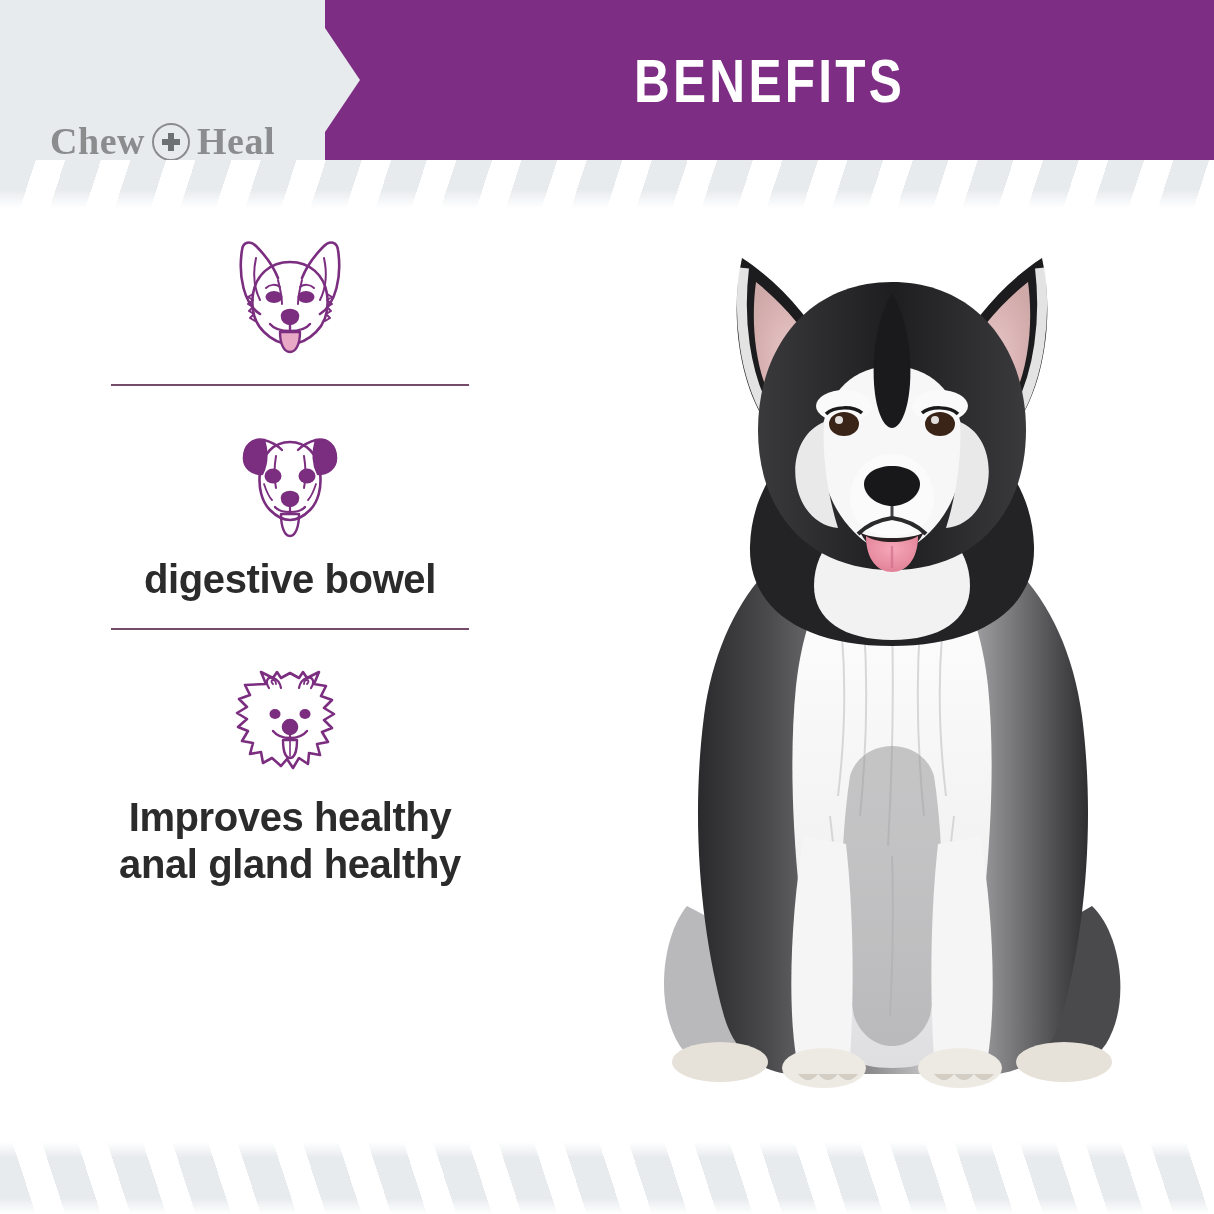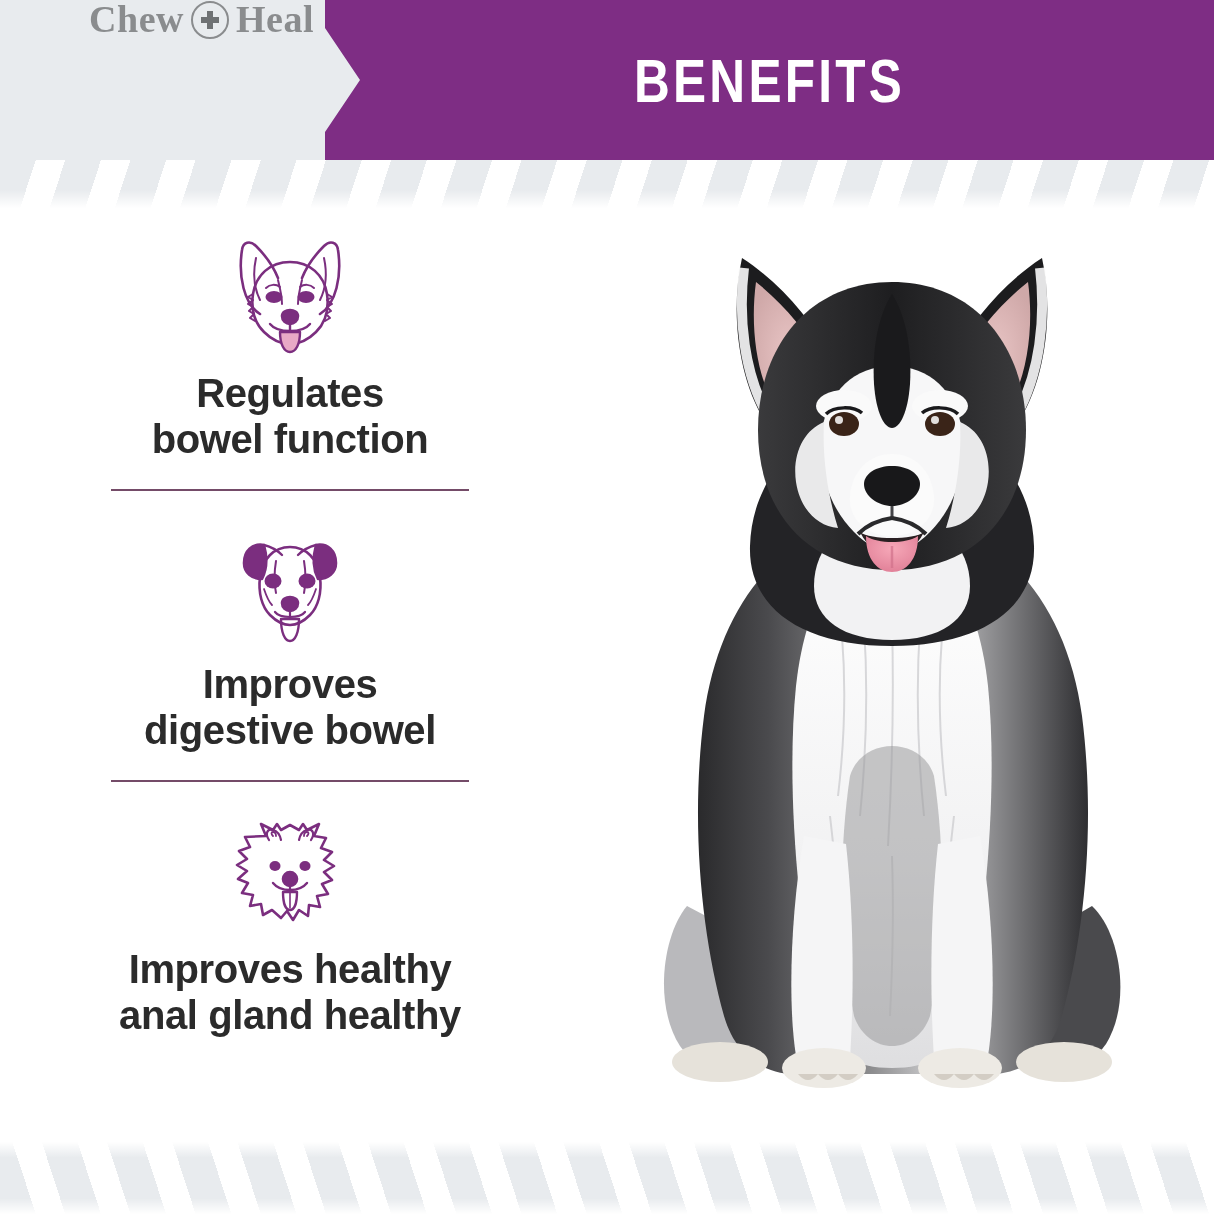--- a/index.html
+++ b/index.html
@@ -18,23 +18,22 @@
     position:absolute;left:325px;top:0;width:889px;height:160px;
     background:#7E2D84;
   }
   .header-gray{
     position:absolute;left:0;top:0;width:360px;height:160px;
     background:#E8EBEE;
     clip-path:polygon(0 0, 325px 0, 325px 28px, 360px 80px, 325px 132px, 325px 160px, 0 160px);
   }
   .brand{
     position:absolute;left:0;top:0;width:325px;height:160px;
-    display:flex;align-items:flex-start;justify-content:center;
+    display:flex;align-items:flex-end;justify-content:center;
     gap:0px;
-    margin-left:39px;
   }
   .brand-text{
     font-family:"Liberation Serif", serif;
     font-weight:bold;
     font-size:38px;
     color:#8A8C8E;
     letter-spacing:0.5px;
     line-height:1;
     white-space:nowrap;
   }
@@ -168,24 +167,20 @@
             <ellipse cx="86" cy="79" rx="8.5" ry="6" fill="#7B2E7F" stroke="none"></ellipse>
             <path d="M46 70 C50 66 56 66 60 69" stroke-width="2"></path>
             <path d="M94 70 C90 66 84 66 80 69" stroke-width="2"></path>
             <path d="M62 98 C62 94 66 92 70 92 C74 92 78 94 78 98 C78 103 74 106 70 106 C66 106 62 103 62 98 Z" fill="#7B2E7F" stroke="#7B2E7F"></path>
             <path d="M70 106 L70 113" stroke-width="2.4"></path>
             <path d="M70 113 C62 113 54 111 50 106" stroke-width="2.4"></path>
             <path d="M70 113 C78 113 86 111 90 106" stroke-width="2.4"></path>
             <path d="M60 114 C60 126 64 134 70 134 C76 134 80 126 80 114 Z" fill="#E8A9C6" stroke="#7B2E7F" stroke-width="2.4"></path>
           </g>
         </svg>
-        <div class="benefit-text">
-          <div>Regulates</div>
-          <div>bowel function</div>
-        </div>
         <div class="divider"></div>
       </div>
 
       <div class="benefit" style="margin-top:30px;">
         <svg class="benefit-icon" width="124" height="128" viewBox="0 0 124 128">
           <g fill="none" stroke="#7B2E7F" stroke-width="2.6" stroke-linejoin="round" stroke-linecap="round">
             <path d="M36 24 C24 22 16 30 16 42 C16 52 24 58 34 58 C38 50 40 38 36 24 Z" fill="#7B2E7F" stroke="#7B2E7F"></path>
             <path d="M88 24 C100 22 108 30 108 42 C108 52 100 58 90 58 C86 50 84 38 88 24 Z" fill="#7B2E7F" stroke="#7B2E7F"></path>
             <path d="M36 24 C44 26 50 30 54 34" stroke-width="2.4"></path>
             <path d="M88 24 C80 26 74 30 70 34" stroke-width="2.4"></path>
@@ -198,21 +193,20 @@
             <path d="M36 68 C38 74 40 80 44 84" stroke-width="1.8"></path>
             <path d="M88 68 C86 74 84 80 80 84" stroke-width="1.8"></path>
             <path d="M54 82 C54 78 58 76 62 76 C66 76 70 78 70 82 C70 87 66 90 62 90 C58 90 54 87 54 82 Z" fill="#7B2E7F" stroke="#7B2E7F"></path>
             <path d="M62 90 L62 96" stroke-width="2.2"></path>
             <path d="M62 96 C56 96 50 95 47 91" stroke-width="2.2"></path>
             <path d="M62 96 C68 96 74 95 77 91" stroke-width="2.2"></path>
             <path d="M53 98 C53 112 57 120 62 120 C67 120 71 112 71 98 Z" fill="none" stroke="#7B2E7F" stroke-width="2.4"></path>
           </g>
         </svg>
         <div class="benefit-text">
-          <div>Improves</div>
           <div>digestive bowel</div>
         </div>
         <div class="divider"></div>
       </div>
 
       <div class="benefit" style="margin-top:32px;">
         <svg class="benefit-icon" width="118" height="120" viewBox="0 0 118 120">
           <g fill="none" stroke="#7B2E7F" stroke-width="2.6" stroke-linejoin="round" stroke-linecap="round">
             <path d="M35 22 L30 10 L42 16 L46 10 L50 16 L59 11 L68 16 L72 10 L76 16 L88 10 L83 22
                      L95 24 L90 34 L101 38 L93 46 L103 52 L93 58 L101 66 L91 70 L97 80 L86 82

